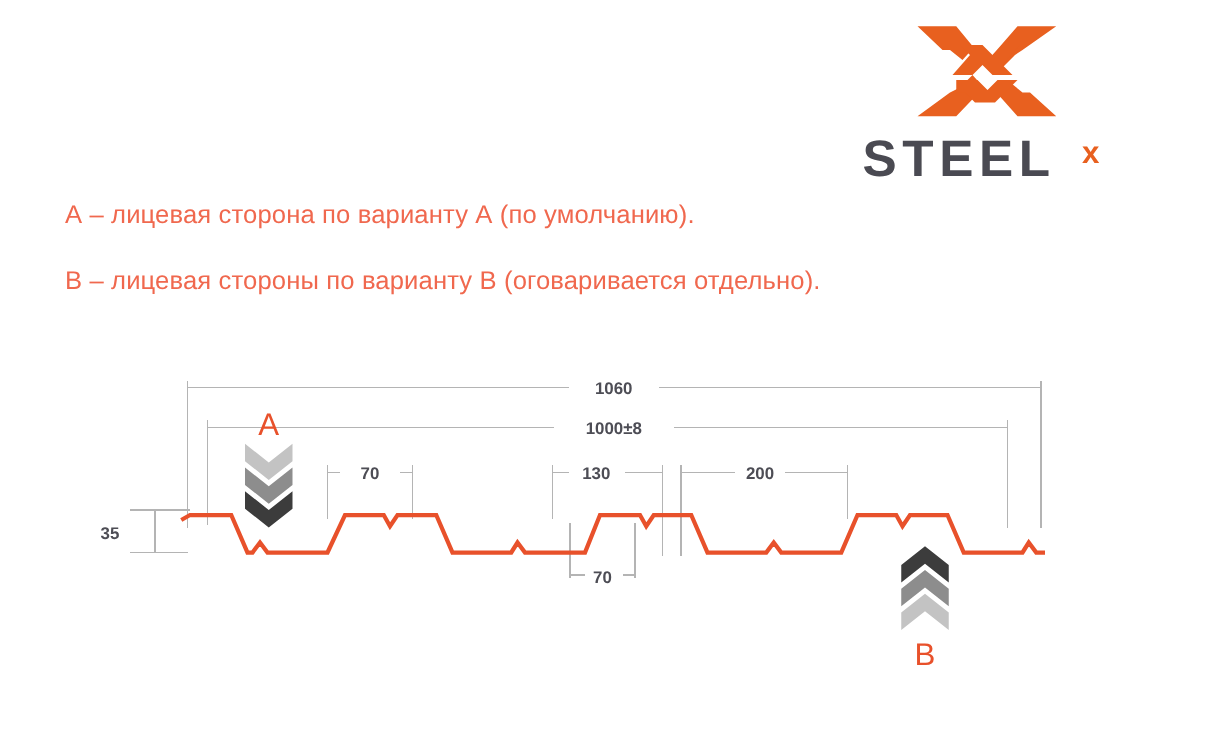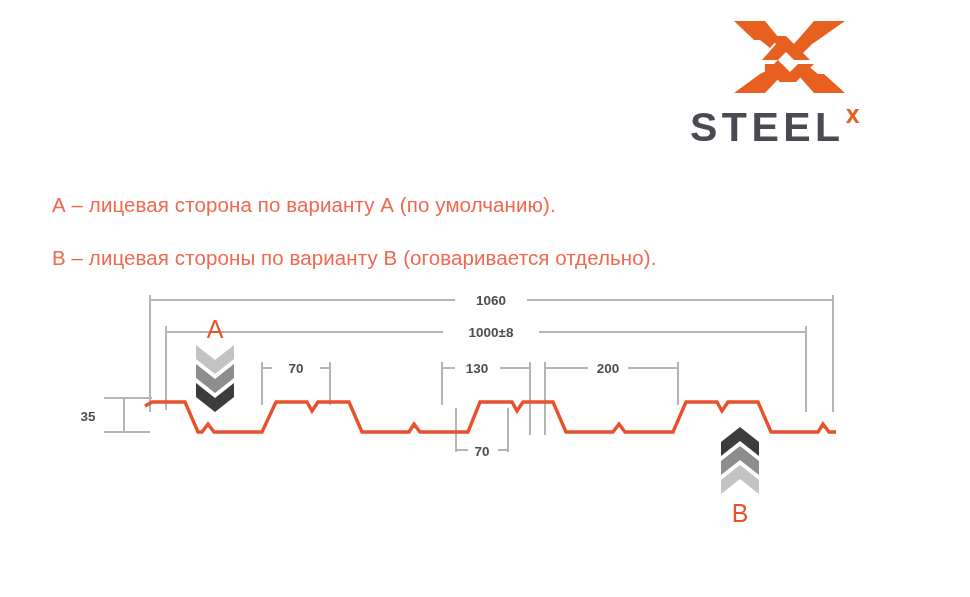--- a/index.html
+++ b/index.html
@@ -31,21 +31,22 @@
     width: 115px;
     height: 78px;
   }
   #logo-wordmark {
     position: absolute;
     left: 0;
     top: 88px;
     width: 215px;
     height: 42px;
     display: flex;
-    align-items: center;
+    align-items: flex-end;
+    gap: 20px;
   }
   #logo-word {
     font-family: "Liberation Sans", sans-serif;
     font-size: 41px;
     font-weight: 700;
     letter-spacing: 4.5px;
     color: #4a4a52;
     line-height: 1;
   }
   #logo-sup {
@@ -60,30 +61,29 @@
   }
 
   
   .desc-line {
     position: absolute;
     left: 52px;
     font-size: 20.5px;
     color: #f0684e;
     white-space: nowrap;
     letter-spacing: 0.1px;
-    margin-top: 33px;
   }
   #desc-line-a { top: 160px; }
   #desc-line-b { top: 213px; }
 
   
   #drawing {
     position: absolute;
     left: 0;
-    top: 260px;
+    top: 270px;
     width: 883px;
     height: 300px;
   }
   #drawing svg { display: block; }
 
   .dim-text {
     font-family: "Liberation Sans", sans-serif;
     font-size: 13.5px;
     font-weight: 700;
     fill: #4d4d55;

